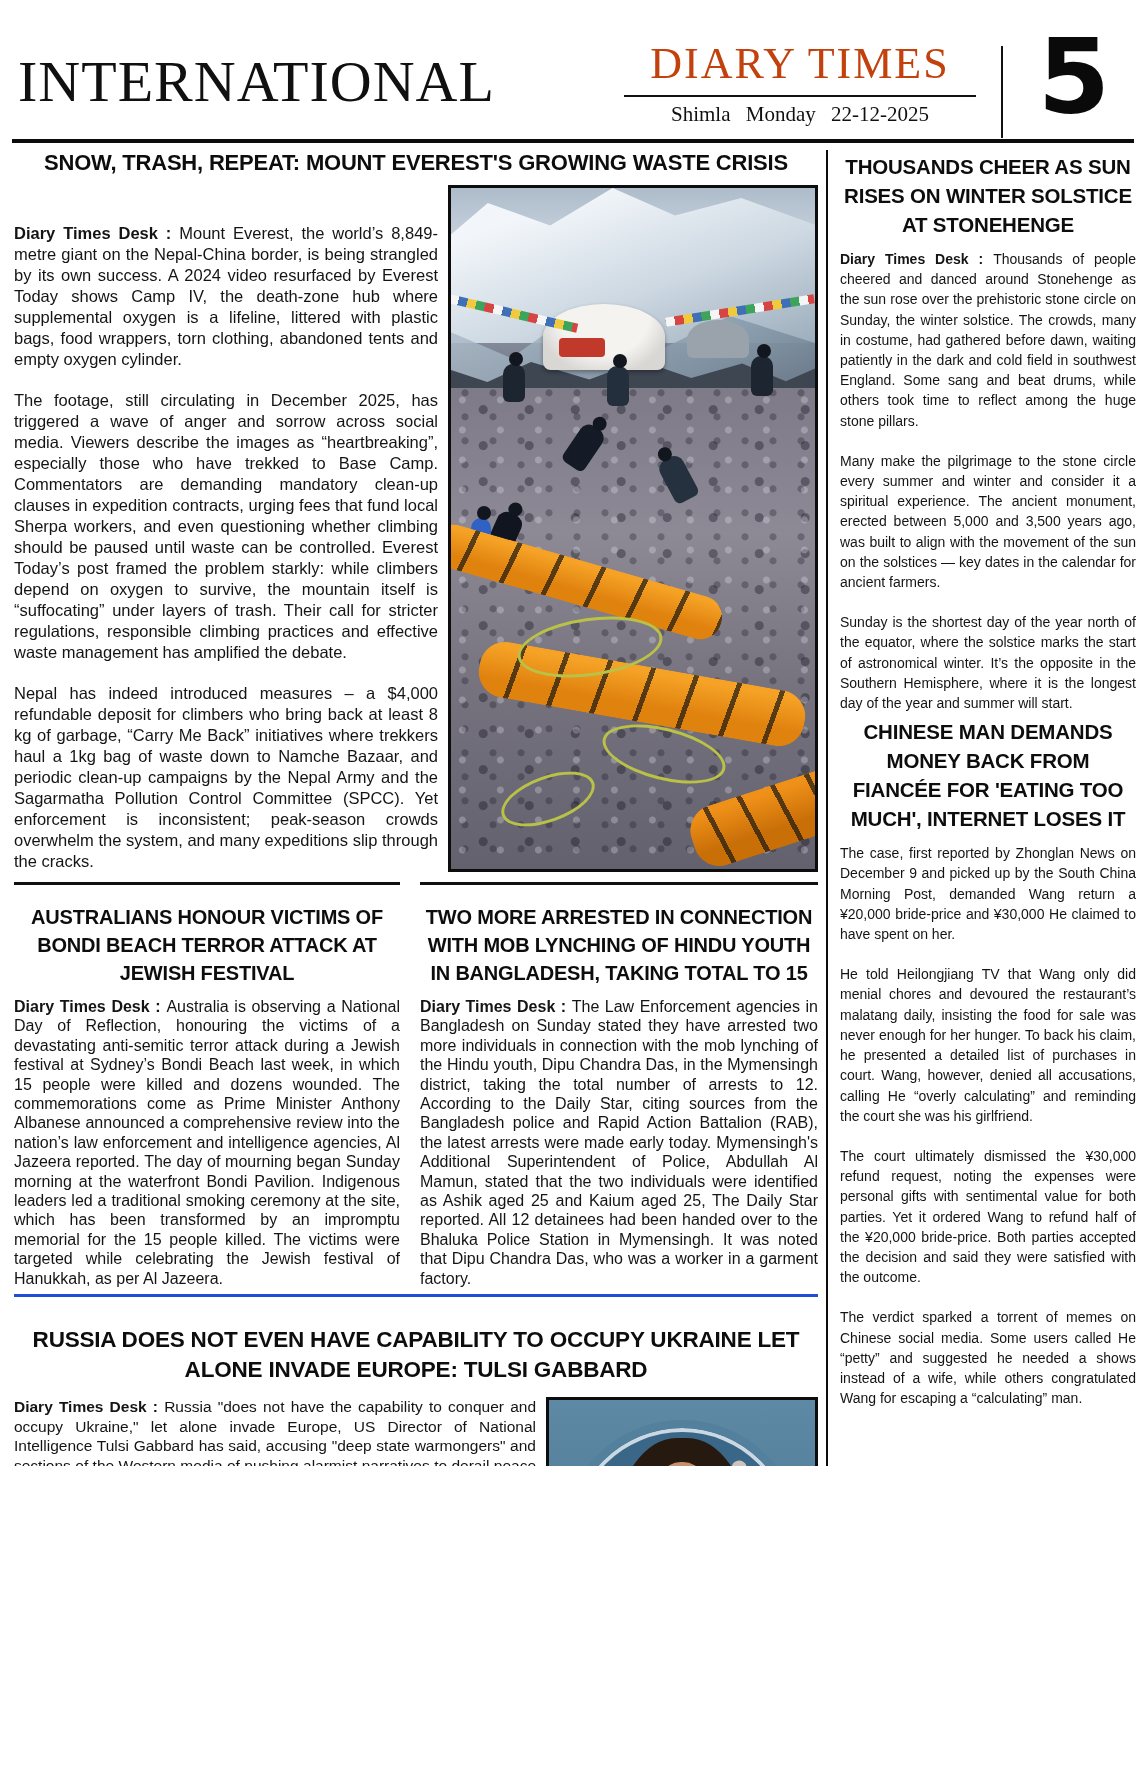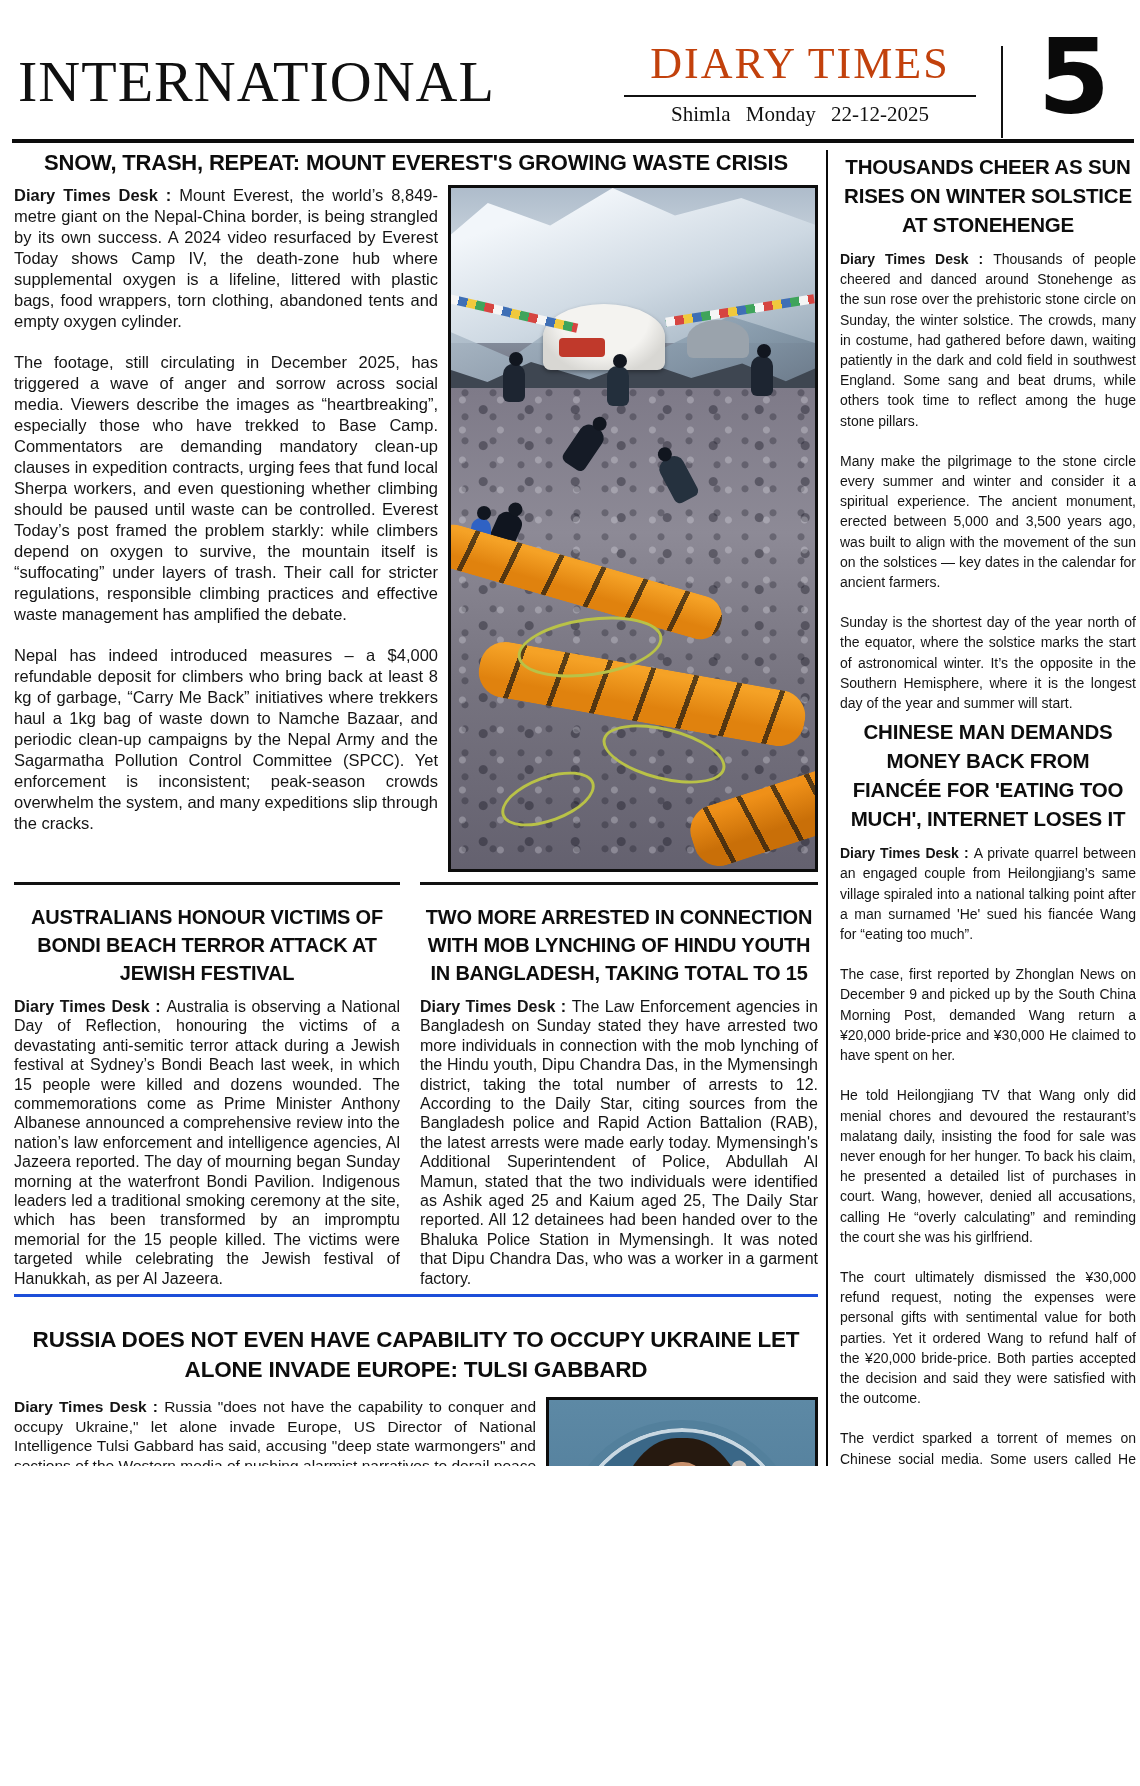--- a/index.html
+++ b/index.html
@@ -23,21 +23,21 @@
 
   
   .headline { font-weight:800; text-align:center; color:#0d0d0d; letter-spacing:-0.2px; }
   .body-text p { font-size:16.5px; line-height:21px; margin:0 0 20px; text-align:justify; }
   .body-text p:last-child { margin-bottom:0; }
   .body-text strong { font-weight:700; }
 
   
   .left-zone { position:absolute; left:14px; top:150px; width:804px; height:1612px; overflow:hidden; }
   .ev-headline { font-size:22px; line-height:26px; margin:0 0 9px; }
-  .ev-row { display:flex; gap:10px; }
+  .ev-row { display:flex; gap:10px;align-items:flex-end; }
   .ev-text { width:424px; }
   figure { margin:0; padding:0; }
   .photo { border:3px solid #0d0d0d; box-sizing:border-box; position:relative; overflow:hidden; flex-shrink:0; }
   .ev-fig { width:370px; height:687px; background:linear-gradient(180deg,#aebccb 0%,#cbd5de 9%,#8fa0af 18%,#6e6a78 30%,#8a8793 55%,#7b7886 78%,#6b6876 100%); }
 
   .mid-row { display:flex; gap:20px; margin-top:10px; }
   .mid-col { border-top:3px solid #111; padding-top:12px; }
   .mid-col.bondi  { width:386px; }
   .mid-col.bangla { width:398px; }
   .mid-headline { font-size:20px; line-height:28px; margin:6px 0 10px; }
@@ -261,21 +261,20 @@
       <h2 class="headline right-headline">THOUSANDS CHEER AS SUN RISES ON WINTER SOLSTICE AT STONEHENGE</h2>
       <div class="body-text">
           <p><strong>Diary Times Desk : </strong>Thousands of people cheered and danced around Stonehenge as the sun rose over the prehistoric stone circle on Sunday, the winter solstice. The crowds, many in costume, had gathered before dawn, waiting patiently in the dark and cold field in southwest England. Some sang and beat drums, while others took time to reflect among the huge stone pillars.</p>
           <p>Many make the pilgrimage to the stone circle every summer and winter and consider it a spiritual experience. The ancient monument, erected between 5,000 and 3,500 years ago, was built to align with the movement of the sun on the solstices — key dates in the calendar for ancient farmers.</p>
           <p>Sunday is the shortest day of the year north of the equator, where the solstice marks the start of astronomical winter. It’s the opposite in the Southern Hemisphere, where it is the longest day of the year and summer will start.</p>
         </div>
     </article>
     <article>
       <h2 class="headline right-headline">CHINESE MAN DEMANDS MONEY BACK FROM FIANCÉE FOR 'EATING TOO MUCH', INTERNET LOSES IT</h2>
       <div class="body-text">
-          <p><strong>Diary Times Desk : </strong>A private quarrel between an engaged couple from Heilongjiang’s same village spiraled into a national talking point after a man surnamed 'He' sued his fiancée Wang for “eating too much”.</p>
           <p>The case, first reported by Zhonglan News on December 9 and picked up by the South China Morning Post, demanded Wang return a ¥20,000 bride-price and ¥30,000 He claimed to have spent on her.</p>
           <p>He told Heilongjiang TV that Wang only did menial chores and devoured the restaurant’s malatang daily, insisting the food for sale was never enough for her hunger. To back his claim, he presented a detailed list of purchases in court. Wang, however, denied all accusations, calling He “overly calculating” and reminding the court she was his girlfriend.</p>
           <p>The court ultimately dismissed the ¥30,000 refund request, noting the expenses were personal gifts with sentimental value for both parties. Yet it ordered Wang to refund half of the ¥20,000 bride-price. Both parties accepted the decision and said they were satisfied with the outcome.</p>
           <p>The verdict sparked a torrent of memes on Chinese social media. Some users called He “petty” and suggested he needed a shows instead of a wife, while others congratulated Wang for escaping a “calculating” man.</p>
         </div>
     </article>
   </aside>
 
   <div class="bottom-rule-left"></div>
   <div class="bottom-rule"></div>

